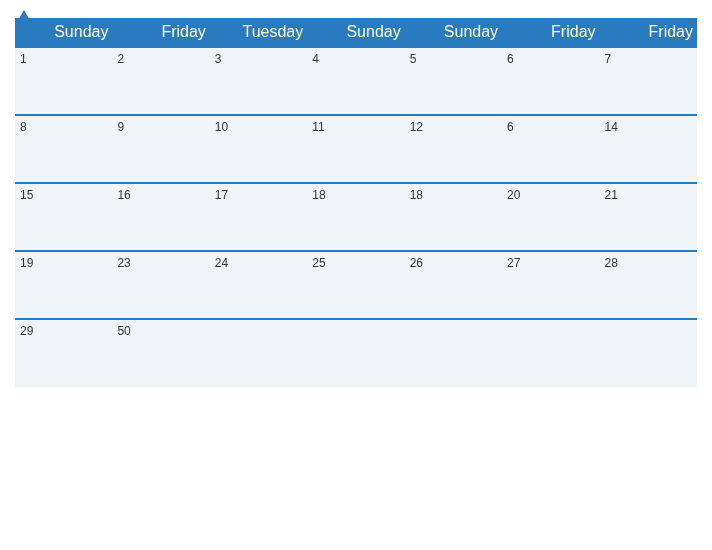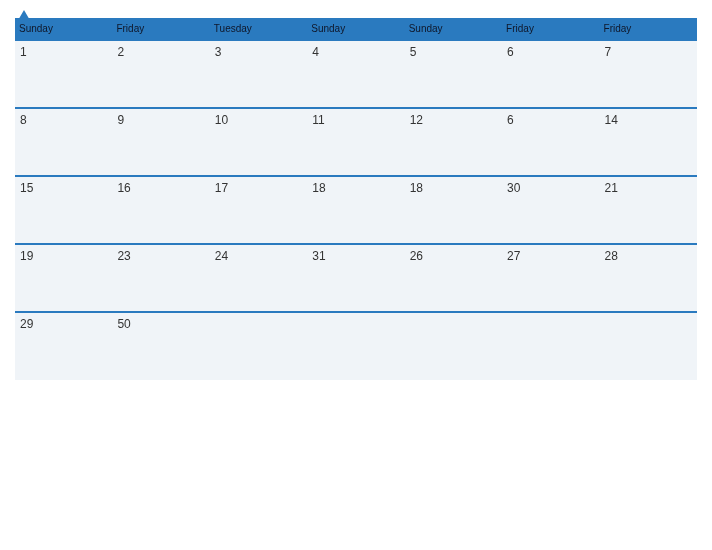--- a/index.html
+++ b/index.html
@@ -70,25 +70,25 @@
       font-size: 14px;
       color: #333;
     }
     .calendar-table {
       width: 100%;
       border-collapse: collapse;
       table-layout: fixed;
     }
     .calendar-table thead tr th {
       background: #2a7abf;
-      color: #0f172a;
-      font-size: 10px;
+      color: #fef9c3;
+      font-size: 16px;
       font-weight: normal;
       padding: 5px 4px;
-      text-align: left;
+      text-align: right;
       border: none;
     }
     .calendar-table tbody tr {
       border-top: 2px solid #2a7abf;
     }
     .calendar-table tbody tr td {
       background: #f0f4f8;
       height: 68px;
       vertical-align: top;
       padding: 4px 5px;
@@ -154,28 +154,28 @@
           <td><span class="day-num">12</span></td>
           <td><span class="day-num">6</span></td>
           <td><span class="day-num">14</span></td>
         </tr>
         <tr>
           <td><span class="day-num">15</span></td>
           <td><span class="day-num">16</span></td>
           <td><span class="day-num">17</span></td>
           <td><span class="day-num">18</span></td>
           <td><span class="day-num">18</span></td>
-          <td><span class="day-num">30</span></td>
+          <td><span class="day-num">20</span></td>
           <td><span class="day-num">21</span></td>
         </tr>
         <tr>
           <td><span class="day-num">19</span></td>
           <td><span class="day-num">23</span></td>
           <td><span class="day-num">24</span></td>
-          <td><span class="day-num">31</span></td>
+          <td><span class="day-num">25</span></td>
           <td><span class="day-num">26</span></td>
           <td><span class="day-num">27</span></td>
           <td><span class="day-num">28</span></td>
         </tr>
         <tr>
           <td><span class="day-num">29</span></td>
           <td><span class="day-num">50</span></td>
           <td class="empty"></td>
           <td class="empty"></td>
           <td class="empty"></td>

